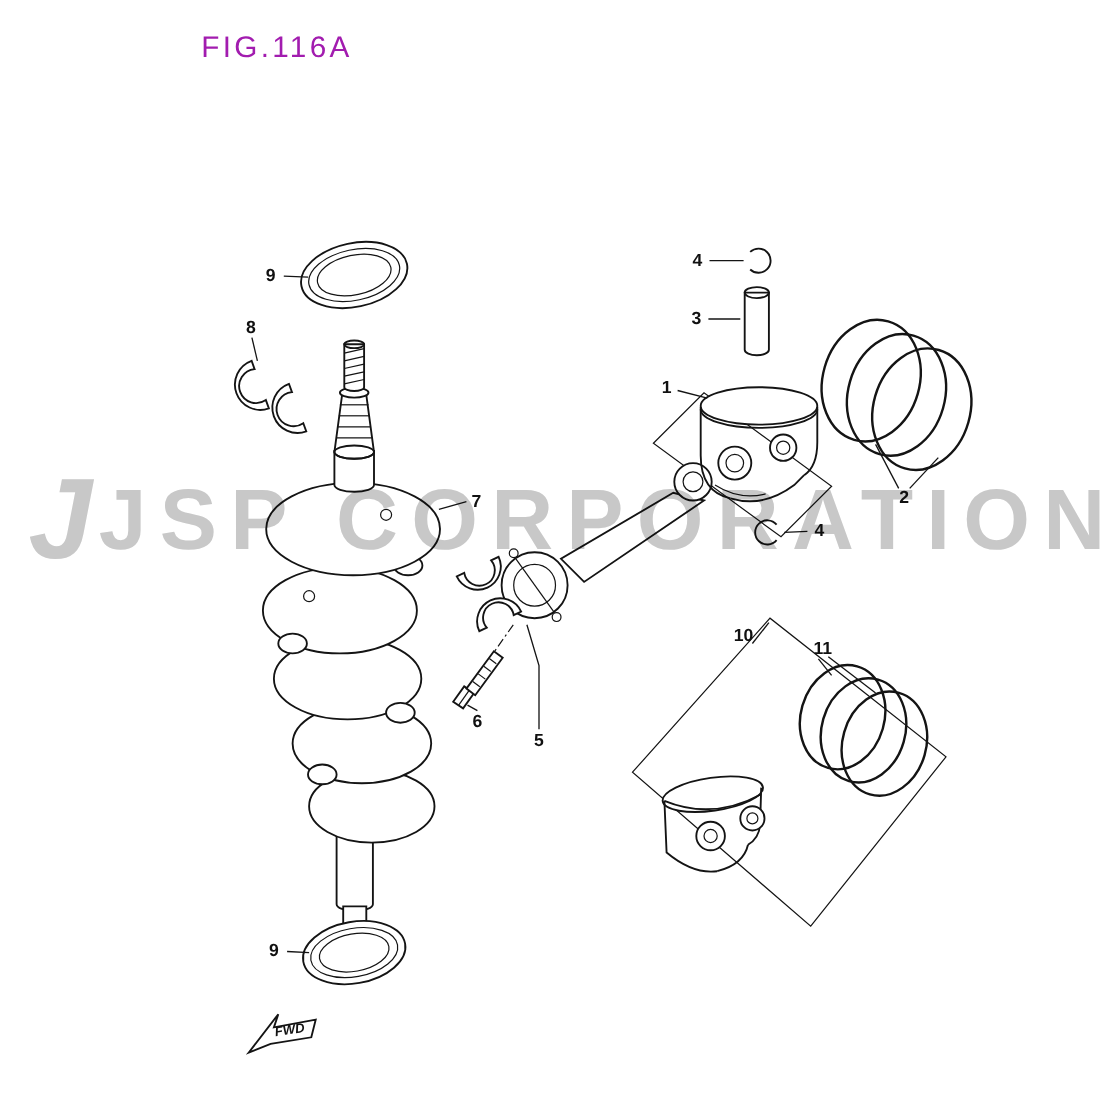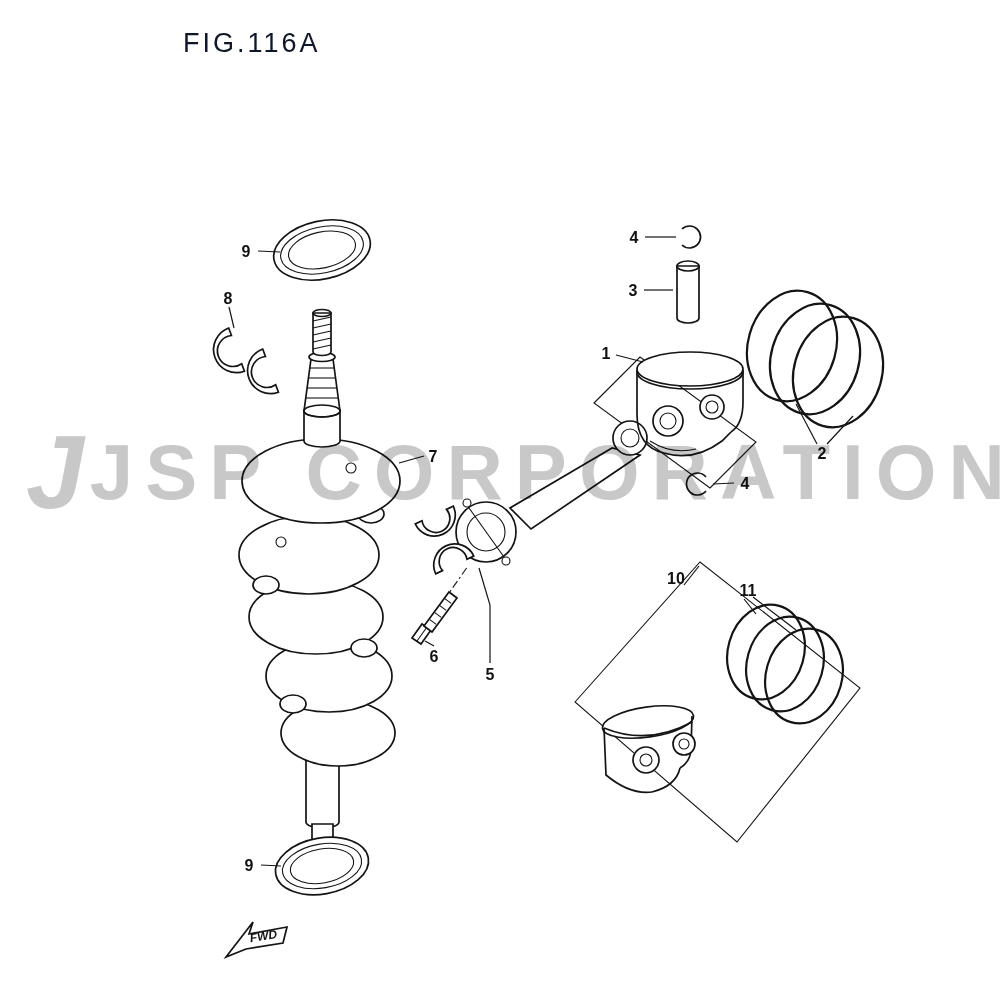--- a/index.html
+++ b/index.html
@@ -1,19 +1,19 @@
 <!DOCTYPE html>
 <html><head>
 <meta charset="utf-8">
 <style>
   html,body{margin:0;padding:0;background:#ffffff;}
   .stage{position:relative;width:1000px;height:1000px;background:#fff;overflow:hidden;
          font-family:"Liberation Sans", sans-serif;}
   .fig-title{position:absolute;left:183px;top:28px;font-size:27px;letter-spacing:3px;
-             color:#0f172a;font-weight:400;}
+             color:#a21caf;font-weight:400;}
   svg.diagram{position:absolute;left:0;top:0;}
   svg .ln{fill:none;stroke:#141414;stroke-width:1.7;}
   svg .wh{fill:#ffffff;stroke:#141414;stroke-width:1.7;}
   svg .thin{fill:none;stroke:#141414;stroke-width:1.1;}
   svg .lead{fill:none;stroke:#141414;stroke-width:1.2;}
   svg .ring{fill:none;stroke:#141414;stroke-width:2.2;}
   svg text.callout{font:600 16px "Liberation Sans", sans-serif;fill:#111;}
   svg text.fwd-text{font:italic 700 12px "Liberation Sans", sans-serif;fill:#141414;}
   .watermark{position:absolute;left:0;top:420px;width:1000px;display:flex;align-items:center;
              mix-blend-mode:multiply;pointer-events:none;color:#c8c8c8;white-space:nowrap;}

